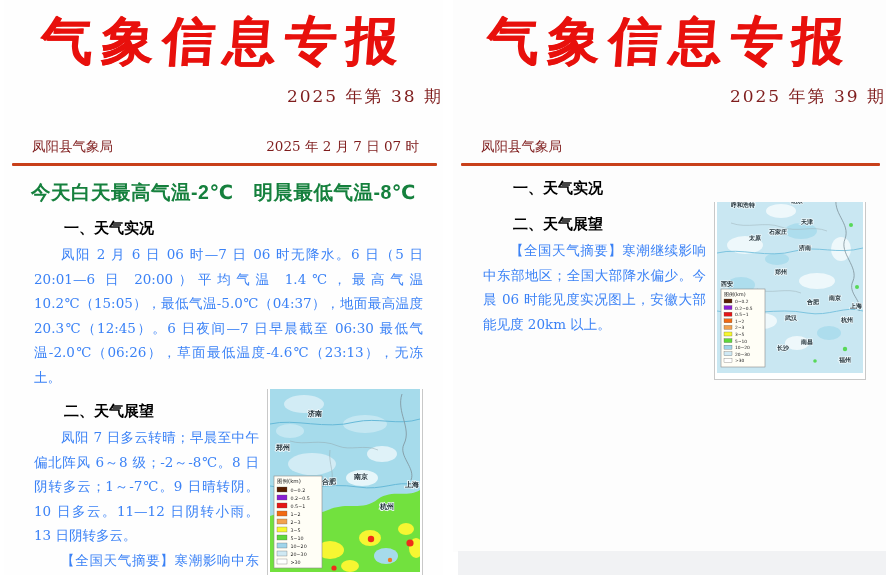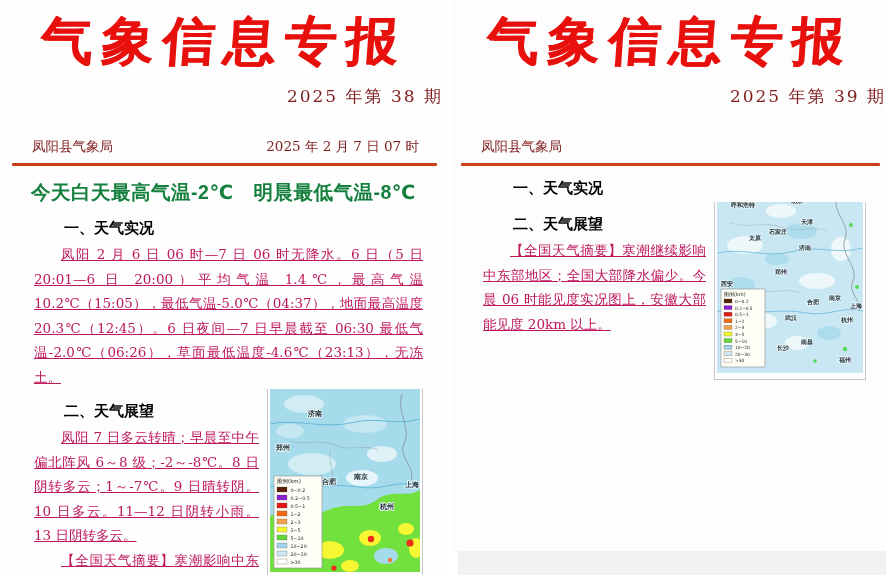--- a/index.html
+++ b/index.html
@@ -30,21 +30,21 @@
   }
   .rule{height:3px; background:#c8401a; margin:7px 6px 0 8px; border-radius:1px;}
   .headline{
     margin-top:13px; text-align:center;
     font-family:"Liberation Sans","DejaVu Sans",sans-serif;
     font-size:19.5px; font-weight:700; color:#15803d; letter-spacing:0.5px;
     white-space:nowrap;
   }
   .content{margin:0 20px 0 30px;}
   .sec-title{font-size:15px; font-weight:bold; text-indent:2em; margin:13px 0 4px; color:#000000;}
-  .para{font-size:13.5px; line-height:24.5px; text-align:justify; text-indent:2em; color:#be185d;text-decoration:underline;}
+  .para{font-size:13.5px; line-height:24.5px; text-align:justify; text-indent:2em; color:#3b82f6;}
   .sec2-wrap{overflow:hidden;}
   .map-figure{
     float:right; background:#fff; border:1px solid #c8c8c8; padding:2px;
     margin:-6px 0 2px 8px;
   }
   .map-figure.right{margin-top:-12px;}
   svg text{font-family:"DejaVu Sans","Liberation Sans",sans-serif;}
   .city{font-size:7px; font-weight:bold; fill:#1c2b33; stroke:#eef8fb; stroke-width:1.6px; paint-order:stroke;}
   .city-sm{font-size:6px; font-weight:bold; fill:#24333b; stroke:#eef8fb; stroke-width:1.4px; paint-order:stroke;}
   .lgd-title{font-size:5.5px; fill:#222;}

